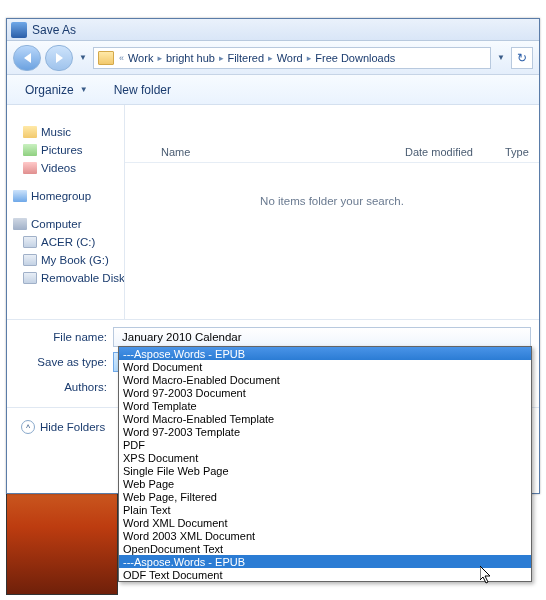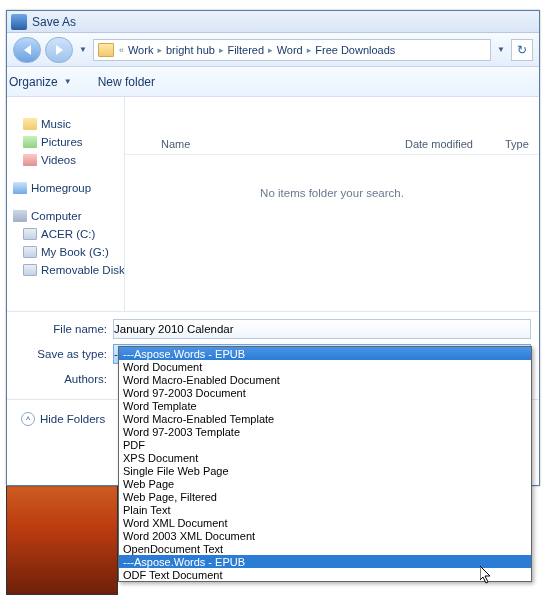--- a/index.html
+++ b/index.html
@@ -1,33 +1,33 @@
 <!DOCTYPE html>
 <html><head>
 <meta charset="utf-8">
 <style>
   * { box-sizing: border-box; margin: 0; padding: 0; font-family: "Segoe UI", Tahoma, sans-serif; }
   body { width: 546px; height: 600px; background: #fff; overflow: hidden; position: relative; }
-  .window { position: absolute; top: 10px; left: 6px; width: 534px; height: 476px; border: 1px solid #5a7ca8; background: #fff; box-shadow: 0 0 2px rgba(0,0,0,0.3); }
+  .window { position: absolute; top: 18px; left: 6px; width: 534px; height: 476px; border: 1px solid #5a7ca8; background: #fff; box-shadow: 0 0 2px rgba(0,0,0,0.3); }
   .titlebar { height: 22px; background: linear-gradient(#eaf1fb,#d9e6f7); border-bottom: 1px solid #b8c9de; display: flex; align-items: center; padding-left: 4px; font-size: 12px; color: #1a3b6e; }
   .titlebar .ticon { width: 16px; height: 16px; background: linear-gradient(#6fa8e8,#2b5ea8); border-radius: 2px; margin-right: 5px; }
   .navbar { height: 34px; background: linear-gradient(#f7fbff,#e4eefb); border-bottom: 1px solid #c6d4e6; display: flex; align-items: center; padding: 0 6px; gap: 4px; }
   .navbtn { width: 28px; height: 26px; border-radius: 14px; background: linear-gradient(#cde3fb,#9fc3ec); border: 1px solid #8fb3db; display: flex; align-items: center; justify-content: center; cursor: default; }
   .navbtn.back { background: linear-gradient(#b9d7fa,#6ca2e0); }
   .arrow { width: 0; height: 0; border-top: 5px solid transparent; border-bottom: 5px solid transparent; }
   .arrow.l { border-right: 7px solid #fff; }
   .arrow.r { border-left: 7px solid #fff; }
   .drop { font-size: 8px; color: #3a5c88; padding: 0 2px; }
   .crumbs { flex: 1; height: 22px; background: #fff; border: 1px solid #b8c9de; display: flex; align-items: center; font-size: 11px; color: #1a3b6e; padding-left: 4px; overflow: hidden; }
   .crumbs .fld { width: 16px; height: 14px; background: linear-gradient(#ffe9a8,#f2c96d); border: 1px solid #d4a94a; border-radius: 1px; margin-right: 4px; }
   .crumb { padding: 0 3px; cursor: default; white-space: nowrap; }
   .sep { color: #6a88b0; font-size: 9px; padding: 0 1px; }
   .searchbox { width: 22px; height: 22px; border: 1px solid #b8c9de; background: #fff; display: flex; align-items: center; justify-content: center; }
   .refresh { color: #2b5ea8; font-size: 12px; }
-  .toolbar { height: 30px; background: linear-gradient(#f7fbff,#eaf3fe); border-bottom: 1px solid #d4e0ef; display: flex; align-items: center; padding-left: 2px; gap: 24px; font-size: 12px; color: #1a3b6e; }
+  .toolbar { height: 30px; background: linear-gradient(#f7fbff,#eaf3fe); border-bottom: 1px solid #d4e0ef; display: flex; align-items: center; padding-left: 18px; gap: 24px; font-size: 12px; color: #1a3b6e; }
   .toolbtn { cursor: default; display: flex; align-items: center; gap: 4px; }
   .content { display: flex; height: 214px; }
   .sidebar { width: 118px; border-right: 1px solid #e0e8f2; overflow: hidden; font-size: 11.5px; color: #1a3b6e; padding-top: 18px; }
   .sbitem { display: flex; align-items: center; height: 18px; padding-left: 16px; gap: 4px; cursor: default; white-space: nowrap; overflow: hidden; }
   .sbitem.sel { background: linear-gradient(#eaf4ff,#cde4fb); border: 1px solid #a8cdf0; border-radius: 2px; }
   .sbitem.top { padding-left: 6px; font-weight: normal; }
   .sbicon { width: 14px; height: 12px; border-radius: 1px; flex-shrink: 0; }
   .sbicon.music { background: linear-gradient(#ffe9a8,#f2c96d); }
   .sbicon.pic { background: linear-gradient(#c9f0c0,#8fd080); }
   .sbicon.vid { background: linear-gradient(#ffc9c9,#e08f8f); }
@@ -38,21 +38,21 @@
   .filearea { flex: 1; background: #fff; position: relative; }
   .filehdr { height: 22px; border-bottom: 1px solid #e6edf5; display: flex; align-items: center; font-size: 11px; color: #4a5c72; margin-top: 36px; }
   .filehdr .col { padding-left: 8px; }
   .filehdr .cn { flex: 1; padding-left: 36px; }
   .filehdr .cd { width: 100px; }
   .filehdr .ct { width: 42px; }
   .empty { text-align: center; color: #6a7a90; font-size: 11.5px; margin-top: 32px; }
   .fields { border-top: 1px solid #e0e8f2; padding: 6px 8px 6px 0; font-size: 11.5px; color: #1a3b6e; }
   .frow { display: flex; align-items: center; height: 22px; margin-bottom: 3px; }
   .flabel { width: 106px; text-align: right; padding-right: 6px; }
-  .finput { flex: 1; height: 20px; border: 1px solid #b8c9de; padding: 0 0; font-size: 11.5px; font-family: inherit; background: #fff; }
+  .finput { flex: 1; height: 20px; border: 1px solid #b8c9de; padding: 0 8px; font-size: 11.5px; font-family: inherit; background: #fff; }
   .finput.combo { background: linear-gradient(#fff,#f0f6fd); }
   .finput.sel { background: linear-gradient(#d6ecff,#b0d8fb); border-color: #6fa8e8; color: #0a2a55; }
   .footer { height: 38px; border-top: 1px solid #e0e8f2; display: flex; align-items: center; padding-left: 14px; }
   .hidebtn { display: flex; align-items: center; gap: 5px; font-size: 11.5px; color: #1a3b6e; cursor: default; }
   .hidebtn .chev { width: 14px; height: 14px; border-radius: 50%; border: 1px solid #88a8cb; display: flex; align-items: center; justify-content: center; font-size: 8px; color: #3a5c88; }
   .dropdown { position: absolute; left: 118px; top: 346px; width: 414px; background: #fff; border: 1px solid #656565; box-shadow: 2px 2px 4px rgba(0,0,0,0.3); z-index: 100; max-height: 248px; overflow: hidden; }
   .ddopt { height: 13px; font-size: 11px; padding: 0 4px; color: #000; cursor: default; display: flex; align-items: center; }
   .ddopt.sel { background: #2b7cd4; color: #fff; }
   .ddopt.sel2 { background: linear-gradient(#4a94e8,#2b7cd4); color: #fff; }
   .cursor { position: absolute; left: 480px; top: 566px; width: 14px; height: 18px; z-index: 200; }

